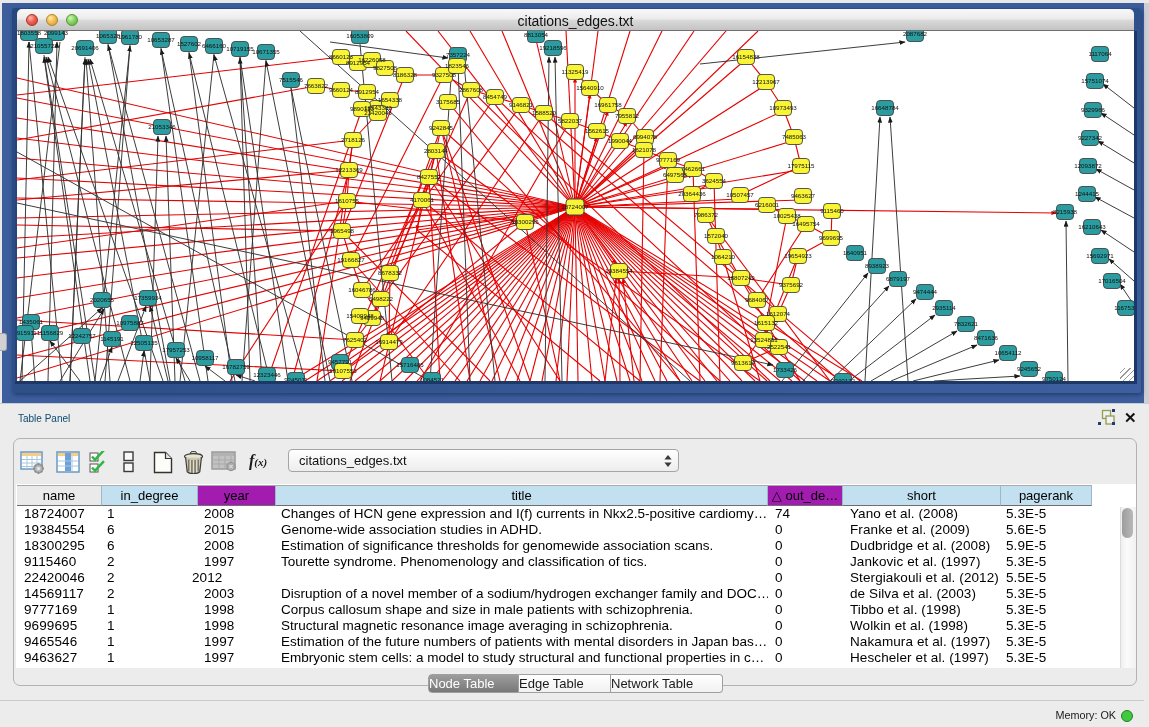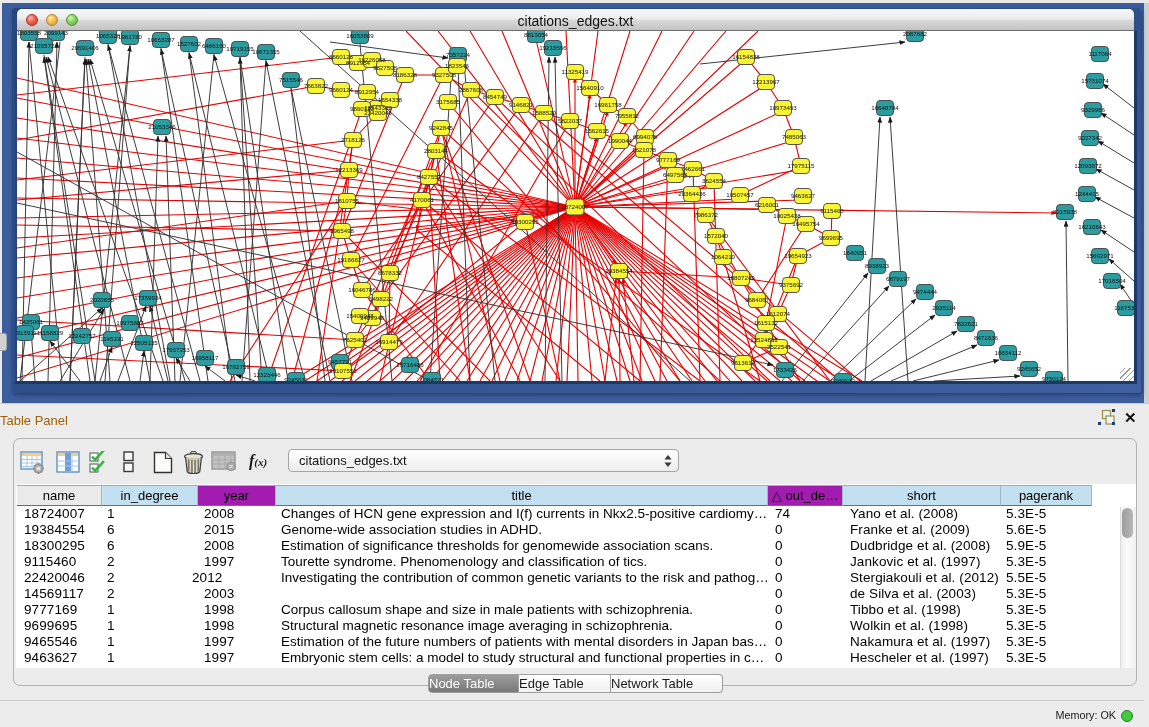--- a/index.html
+++ b/index.html
@@ -11,21 +11,21 @@
 .titlebar{left:17px;top:9px;width:1117px;height:22px;background:linear-gradient(#f8f8f8,#ececec 45%,#d9d9d9 55%,#c3c3c3);border-bottom:1px solid #6f6f6f;border-radius:5px 5px 0 0}
 .title{left:17px;top:13px;width:1117px;text-align:center;font-size:14px;color:#111}
 .light{width:12px;height:12px;border-radius:50%;top:14px}
 .l1{left:26px;background:radial-gradient(circle at 35% 30%,#ffb5ad,#ee5f51 45%,#c83a2c);border:1px solid #a5352a}
 .l2{left:46px;background:radial-gradient(circle at 35% 30%,#ffe9b0,#f4bd4c 45%,#d69a2e);border:1px solid #ad812f}
 .l3{left:66px;background:radial-gradient(circle at 35% 30%,#d2f5b8,#86d55e 45%,#5aad37);border:1px solid #57933a}
 .canvas{left:17px;top:31px;width:1117px;height:350px;background:#fff;overflow:hidden}
 .grip{right:0;bottom:0;width:14px;height:13px;background:
  repeating-linear-gradient(135deg,transparent 0 3px,#999 3px 4px)}
 .panel{left:0;top:403px;width:1149px;height:324px;background:#ececec;border-top:1px solid #c6ccd6}
-.ptitle{left:0;top:413px;font-size:13px;color:#a16207}
+.ptitle{left:18px;top:413px;font-size:10px;color:#0c4a6e}
 .xbtn{left:1124px;top:409px;font-size:15px;font-weight:bold;color:#111}
 .container{left:13px;top:438px;width:1124px;height:248px;background:#ececec;border:1px solid #b2b2b2;border-radius:7px}
 .combo{left:288px;top:449px;width:391px;height:23px;background:linear-gradient(#ffffff,#ededed);border:1px solid #a5a5a5;border-radius:4px}
 .combotext{left:299px;top:453px;font-size:13px;color:#111}
 .white{left:16px;top:484px;width:1120px;height:184px;background:#fff}
 .hdr{top:485px;height:21px;background:#c3e0f0;border-top:1px solid #a9a9a9;border-bottom:1px solid #6e6e6e;border-right:1px solid #9db9c9;font-size:13px;color:#000;text-align:center;line-height:20px}
 .row{font-size:13.5px;letter-spacing:.1px;color:#000;height:16px;line-height:16px;white-space:nowrap}
 .cell{position:absolute;overflow:hidden}
 .sbtrack{left:1120px;top:507px;width:16px;height:161px;background:linear-gradient(90deg,#efefef,#fbfbfb 40%,#f1f1f1);border-left:1px solid #dcdcdc}
 .sbthumb{left:1122px;top:508px;width:11px;height:30px;background:linear-gradient(90deg,#9d9d9d,#b8b8b8);border-radius:6px}
@@ -749,29 +749,29 @@
     <span class="cell" style="left:204px;width:60px">1997</span>
     <span class="cell" style="left:281px;width:487px;letter-spacing:0">Tourette syndrome. Phenomenology and classification of tics.</span>
     <span class="cell" style="left:775px;width:60px">0</span>
     <span class="cell" style="left:850px;width:148px">Jankovic et al. (1997)</span>
     <span class="cell" style="left:1006px;width:70px">5.3E‑5</span>
   </div>
 <div class="abs row" style="left:0;top:570px;width:1120px">
     <span class="cell" style="left:24px;width:76px">22420046</span>
     <span class="cell" style="left:107px;width:60px">2</span>
     <span class="cell" style="left:192px;width:60px">2012</span>
-    <span class="cell" style="left:281px;width:487px;letter-spacing:0">Investigating the contribution of common genetic variants to the risk and pathog…</span>
     <span class="cell" style="left:775px;width:60px">0</span>
     <span class="cell" style="left:850px;width:148px">Stergiakouli et al. (2012)</span>
     <span class="cell" style="left:1006px;width:70px">5.5E‑5</span>
   </div>
 <div class="abs row" style="left:0;top:586px;width:1120px">
     <span class="cell" style="left:24px;width:76px">14569117</span>
     <span class="cell" style="left:107px;width:60px">2</span>
     <span class="cell" style="left:204px;width:60px">2003</span>
+    <span class="cell" style="left:281px;width:487px;letter-spacing:0">Disruption of a novel member of a sodium/hydrogen exchanger family and DOC…</span>
     <span class="cell" style="left:775px;width:60px">0</span>
     <span class="cell" style="left:850px;width:148px">de Silva et al. (2003)</span>
     <span class="cell" style="left:1006px;width:70px">5.3E‑5</span>
   </div>
 <div class="abs row" style="left:0;top:602px;width:1120px">
     <span class="cell" style="left:24px;width:76px">9777169</span>
     <span class="cell" style="left:107px;width:60px">1</span>
     <span class="cell" style="left:204px;width:60px">1998</span>
     <span class="cell" style="left:281px;width:487px;letter-spacing:0">Corpus callosum shape and size in male patients with schizophrenia.</span>
     <span class="cell" style="left:775px;width:60px">0</span>

